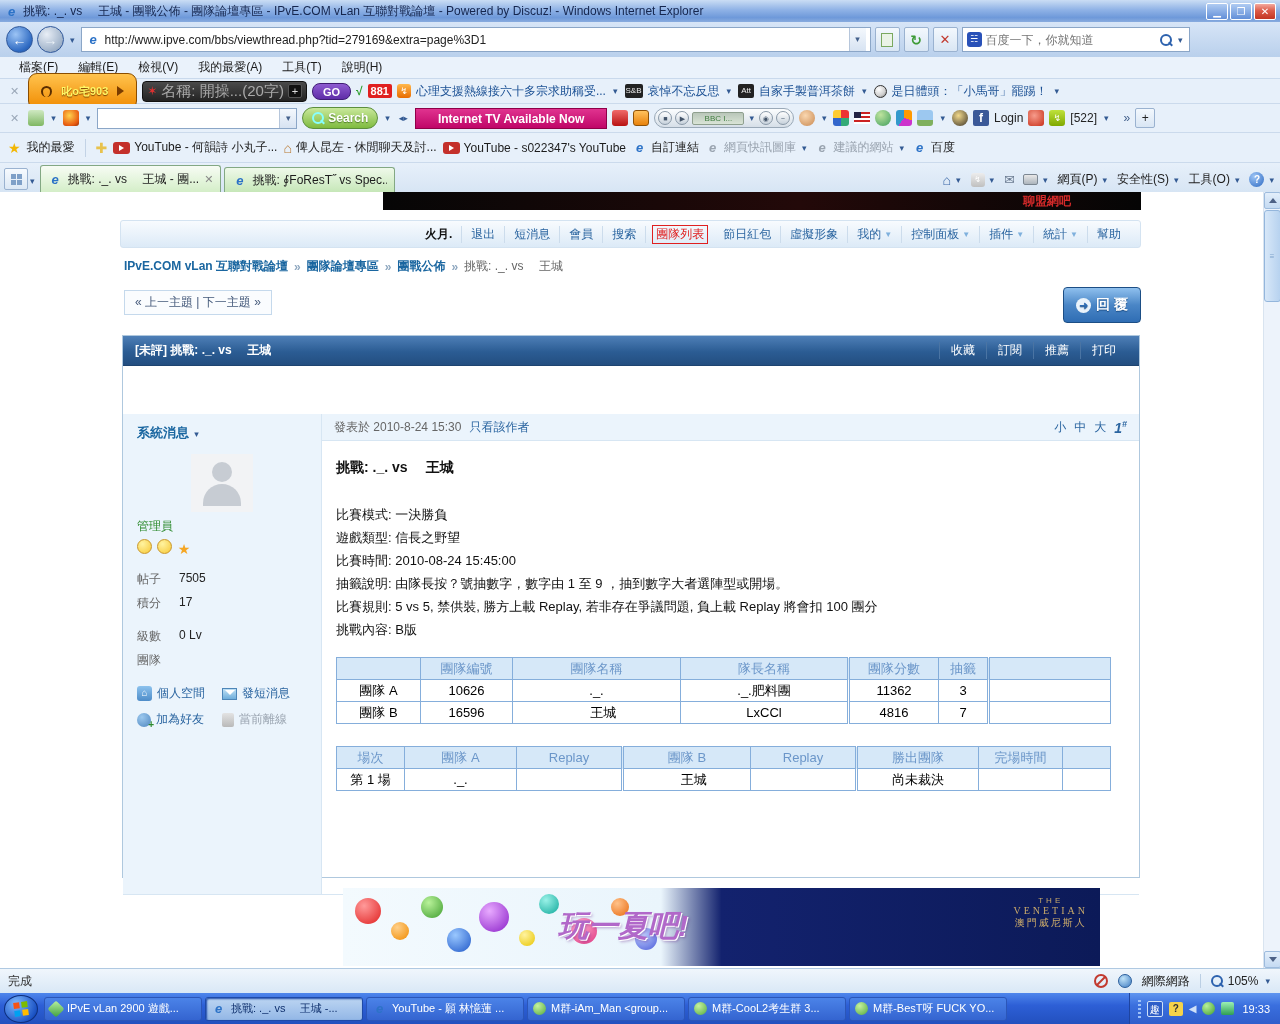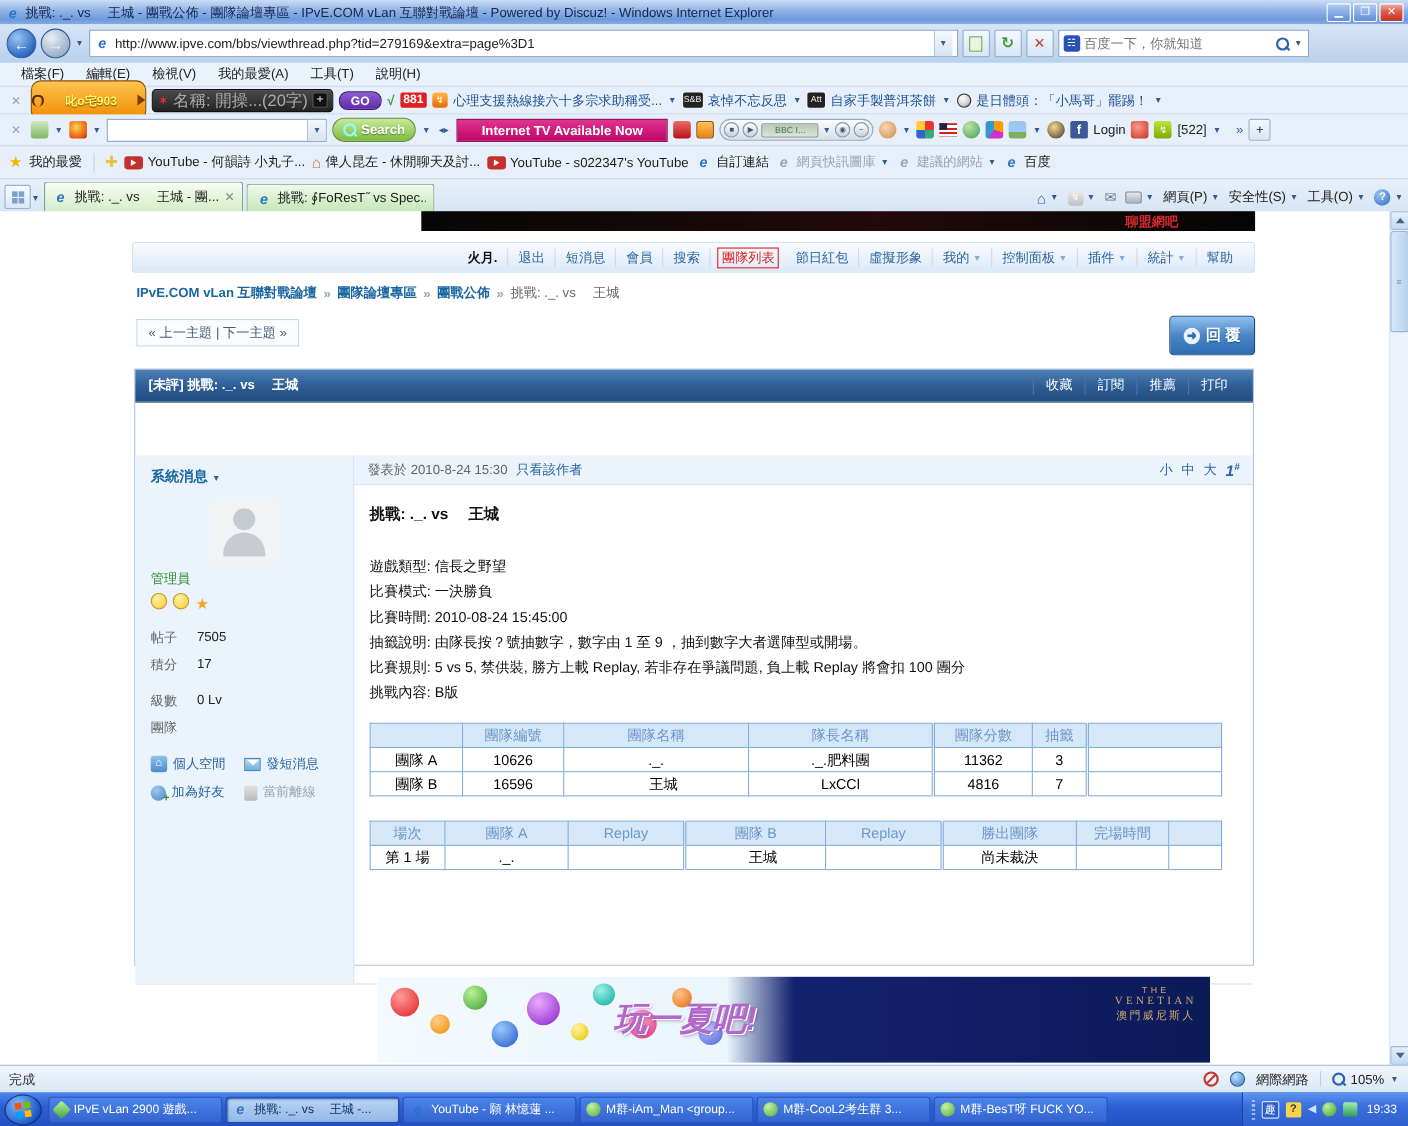--- a/index.html
+++ b/index.html
@@ -57,21 +57,21 @@
   
   .menubar { top:57px; left:0; width:1280px; height:22px; background:#EAF2FB;
     border-bottom:1px solid #C9D9EC; display:flex; align-items:center; padding-left:10px; gap:2px; }
   .menu-item { padding:2px 9px; color:#1C1C1C; }
 
   
   .addonbar1 { top:79px; left:0; width:1280px; height:25px; background:#E7F0FA;
     border-bottom:1px solid #CBDAEC; display:flex; align-items:center; padding:0 6px; gap:5px; }
   .tb-close { color:#9AA7B8; font-weight:bold; font-size:11px; padding:0 4px; }
   .radio-pill { height:37px; border-radius:9px; background:linear-gradient(#FFC34E,#F08A00);
-    border:1px solid #8A4D00; display:flex; align-items:center; padding:0 0; gap:19px; }
+    border:1px solid #8A4D00; display:flex; align-items:center; padding:0 12px; gap:9px; }
   .phones { width:11px; height:11px; border-radius:50%; border:2px solid #5A2D00; border-bottom:none; }
   .radio-label { color:#FFF766; font-weight:bold; font-size:11px; text-shadow:0 1px 1px #7A4300; }
   .play-tri { width:0; height:0; border-left:7px solid #7A3C00; border-top:5px solid transparent; border-bottom:5px solid transparent; }
   .name-box { height:21px; background:linear-gradient(#4A4A4A,#232323); border-radius:4px;
     border:1px solid #111; display:flex; align-items:center; padding:0 4px; gap:4px; }
   .redstar { color:#E03131; font-size:12px; }
   .name-text { color:#A9A9A9; font-size:15px; }
   .plus-sq { width:14px; height:14px; background:#111; border:1px solid #555; color:#ddd;
     font-size:11px; line-height:12px; text-align:center; border-radius:2px; }
   .go-btn { height:17px; padding:0 10px; border-radius:8px; background:linear-gradient(#8E5BD0,#5F2DA8);
@@ -620,22 +620,22 @@
           <span class="meta-only">只看該作者</span>
           <span class="meta-right">
             <span class="meta-size">小</span>
             <span class="meta-size">中</span>
             <span class="meta-size">大</span>
             <span class="floor"><span>1</span><sup>#</sup></span>
           </span>
         </div>
         <div class="post">
           <div class="post-title">挑戰: ._. vs ゞ王城</div>
+          <div class="post-line">比賽模式: 一決勝負</div>
           <div class="post-line">遊戲類型: 信長之野望</div>
-          <div class="post-line">比賽模式: 一決勝負</div>
           <div class="post-line">比賽時間: 2010-08-24 15:45:00</div>
           <div class="post-line">抽籤說明: 由隊長按？號抽數字，數字由 1 至 9 ，抽到數字大者選陣型或開場。</div>
           <div class="post-line">比賽規則: 5 vs 5, 禁供裝, 勝方上載 Replay, 若非存在爭議問題, 負上載 Replay 將會扣 100 團分</div>
           <div class="post-line">挑戰內容: B版</div>
 
           <table class="ftable">
             <colgroup>
                 <col style="width:84px">
                 <col style="width:92px">
                 <col style="width:168px">

